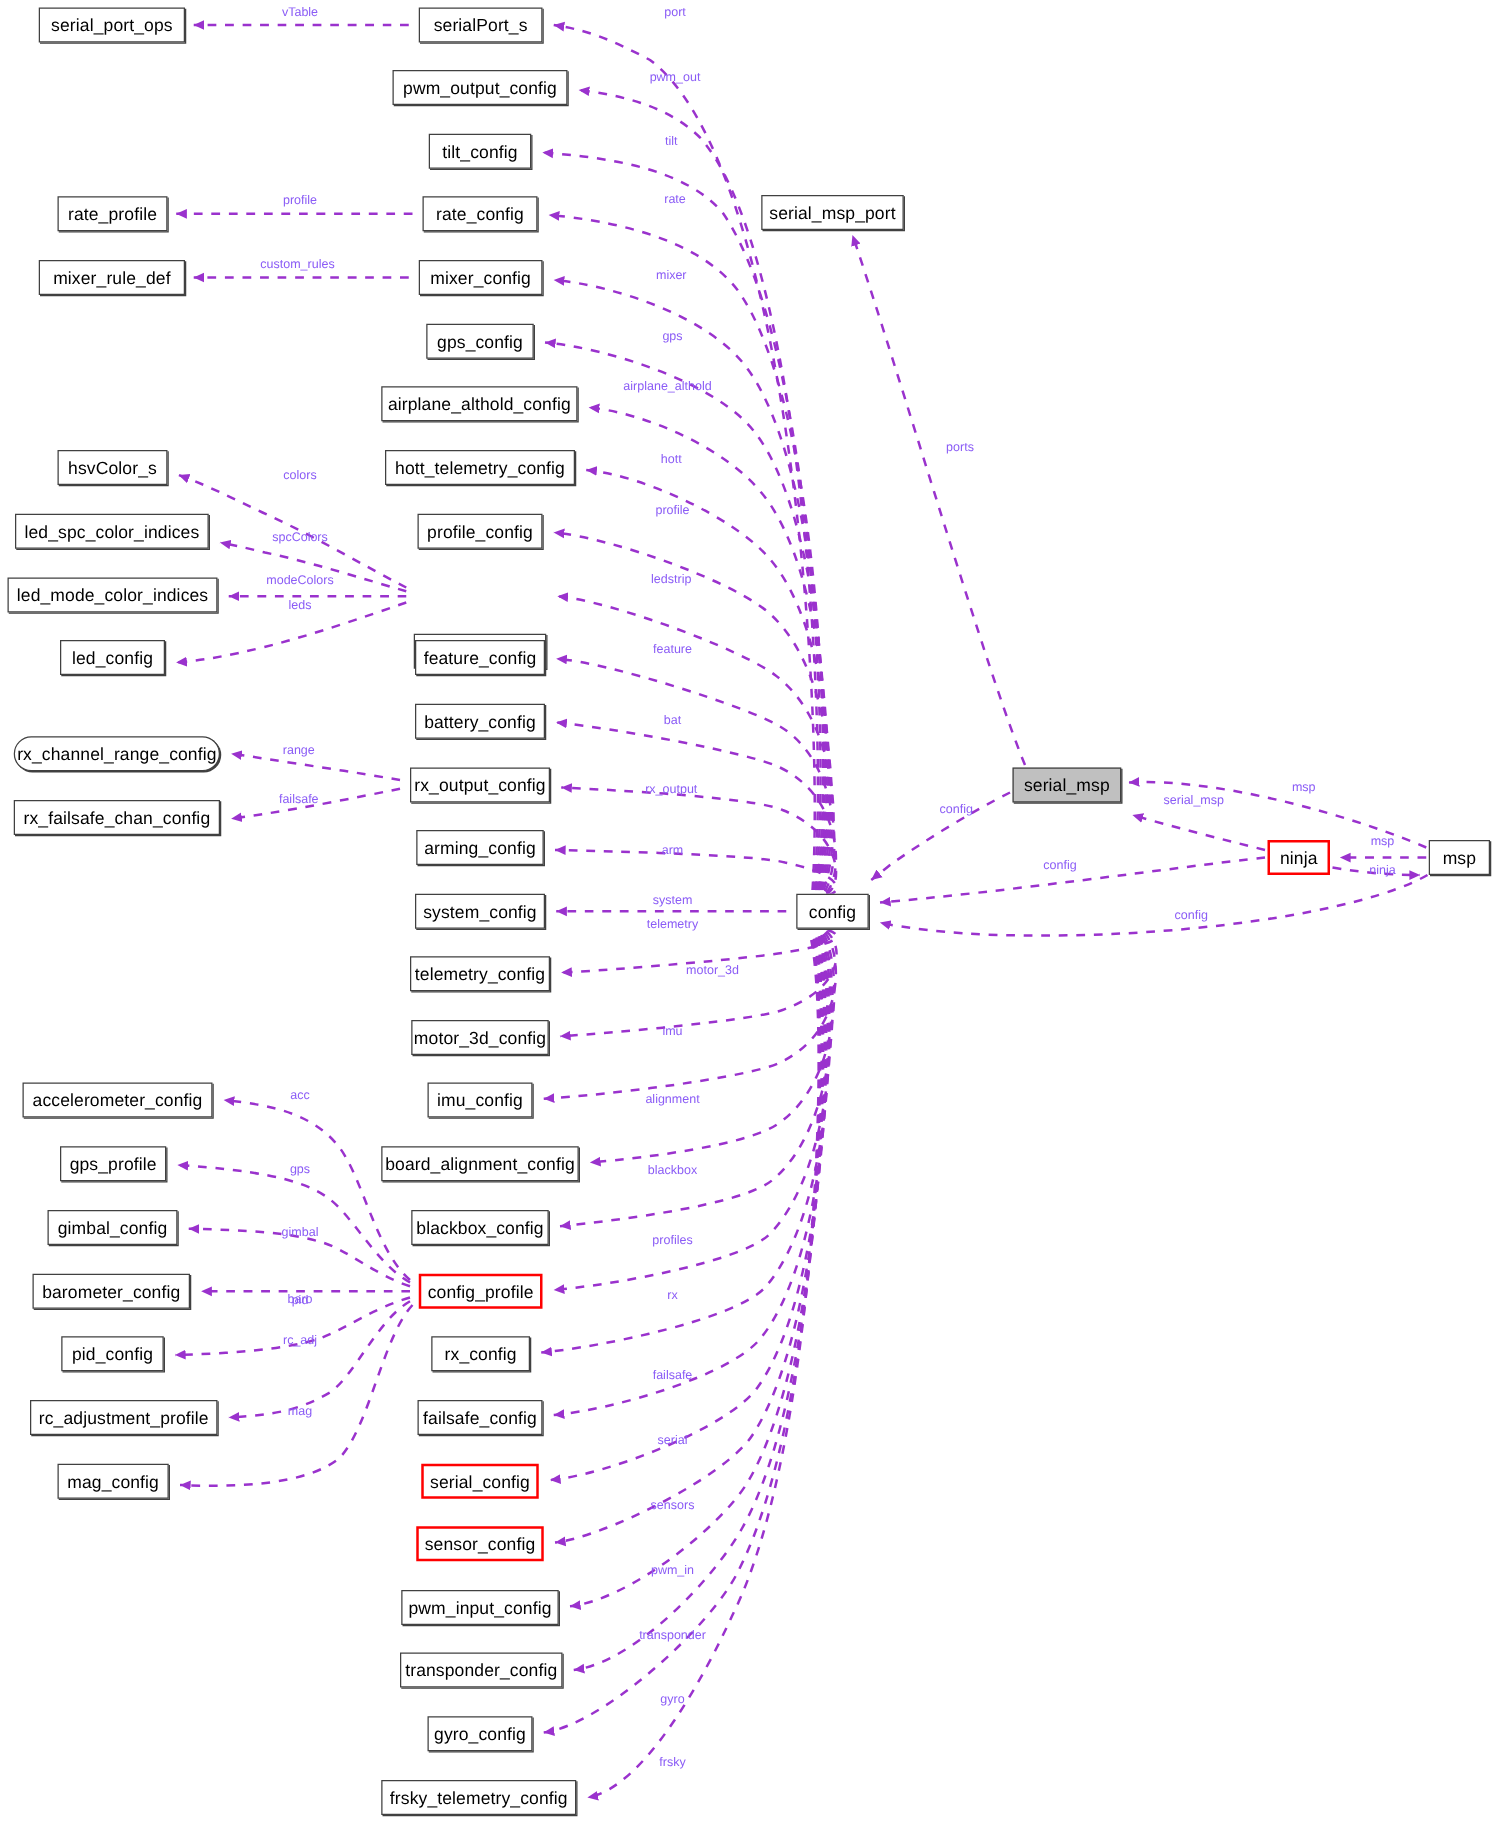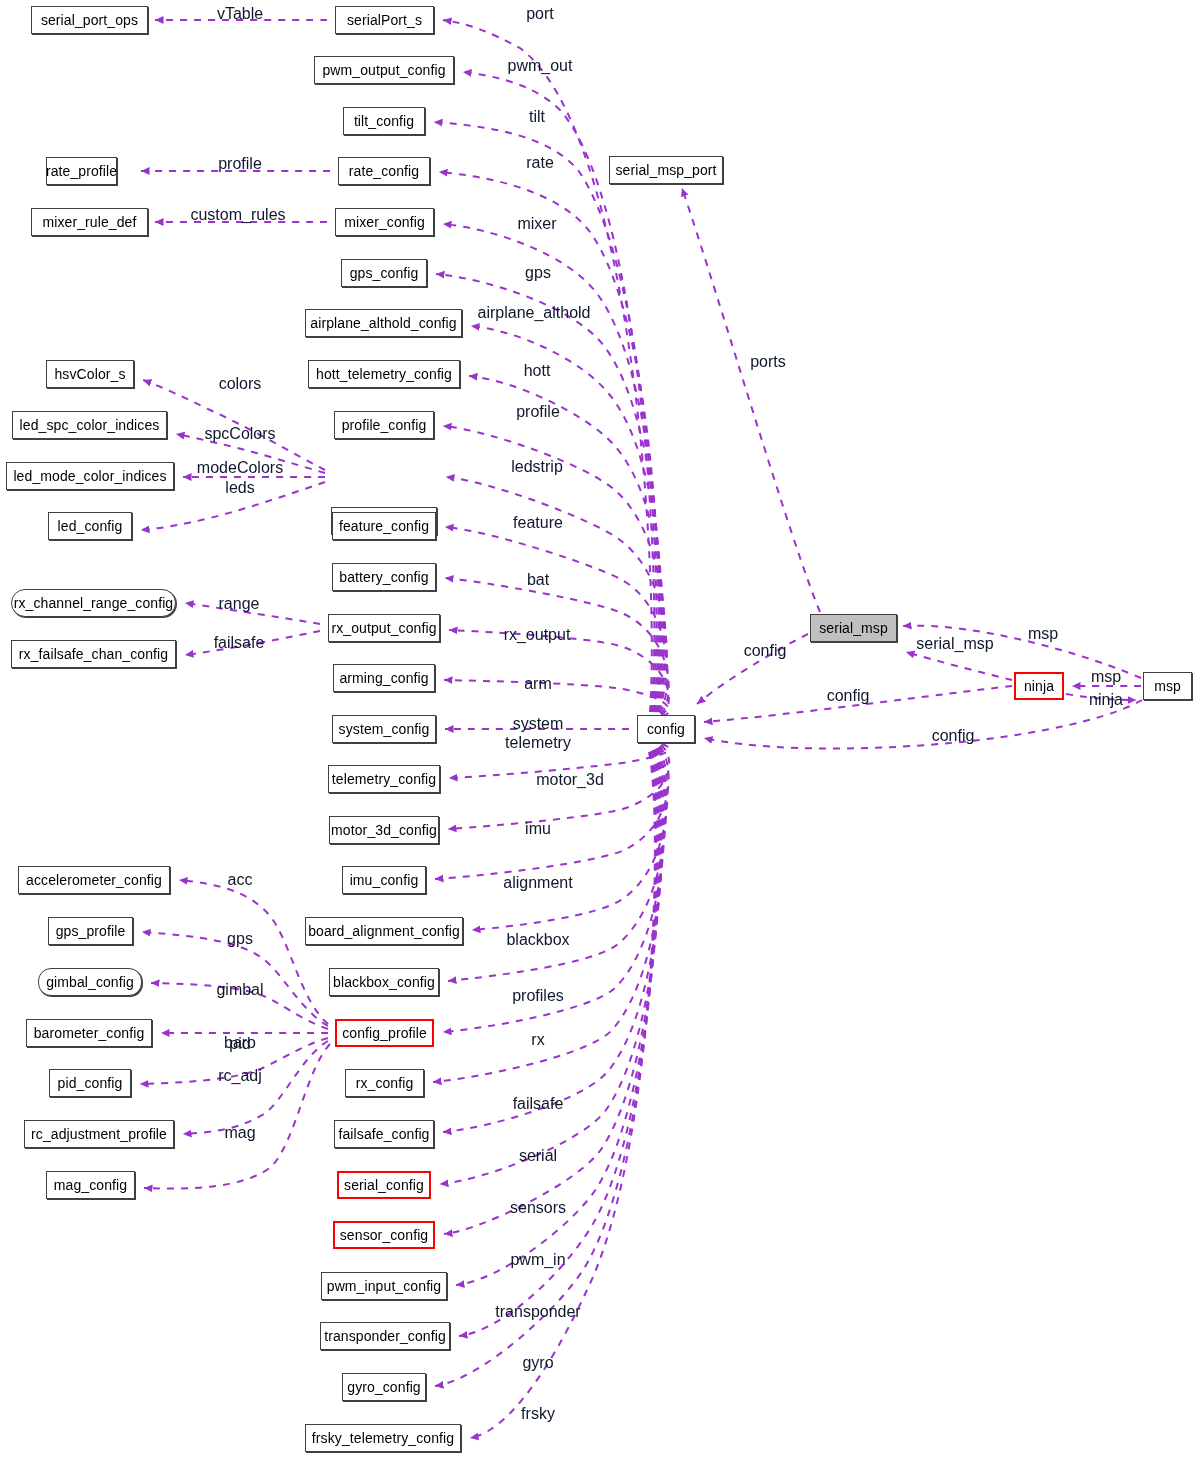--- a/index.html
+++ b/index.html
@@ -42,22 +42,22 @@
   }
   .node.red {
     border: 2px solid #ff0000;
     box-shadow: none;
   }
   .node.current {
     background: #c0c0c0;
   }
   .edge-label {
     position: absolute;
-    font-size: 16px;
-    color: #0f172a;
+    font-size: 10px;
+    color: #8b5cf6;
     white-space: nowrap;
     line-height: 1.05;
     text-align: center;
     transform: translateX(-50%);
     pointer-events: none;
   }
 </style>
 </head>
 <body>
 
@@ -130,21 +130,21 @@
       </div>
       <div class="node" style="left: 335px; top: 6px; width: 99px; height: 28px;">
         <span>serialPort_s</span>
       </div>
       <div class="node" style="left: 314px; top: 56px; width: 140px; height: 28px;">
         <span>pwm_output_config</span>
       </div>
       <div class="node" style="left: 343px; top: 107px; width: 82px; height: 28px;">
         <span>tilt_config</span>
       </div>
-      <div class="node" style="left: 46px; top: 157px; width: 71px; height: 28px;">
+      <div class="node" style="left: 46px; top: 157px; width: 88px; height: 28px;">
         <span>rate_profile</span>
       </div>
       <div class="node" style="left: 338px; top: 157px; width: 92px; height: 28px;">
         <span>rate_config</span>
       </div>
       <div class="node" style="left: 609px; top: 156px; width: 114px; height: 28px;">
         <span>serial_msp_port</span>
       </div>
       <div class="node" style="left: 31px; top: 208px; width: 117px; height: 28px;">
         <span>mixer_rule_def</span>
@@ -223,21 +223,21 @@
       </div>
       <div class="node" style="left: 342px; top: 866px; width: 84px; height: 28px;">
         <span>imu_config</span>
       </div>
       <div class="node" style="left: 48px; top: 917px; width: 85px; height: 28px;">
         <span>gps_profile</span>
       </div>
       <div class="node" style="left: 305px; top: 917px; width: 158px; height: 28px;">
         <span>board_alignment_config</span>
       </div>
-      <div class="node" style="left: 38px; top: 968px; width: 104px; height: 28px; border-radius: 13px;">
+      <div class="node" style="left: 38px; top: 968px; width: 104px; height: 28px;">
         <span>gimbal_config</span>
       </div>
       <div class="node" style="left: 329px; top: 968px; width: 110px; height: 28px;">
         <span>blackbox_config</span>
       </div>
       <div class="node" style="left: 26px; top: 1019px; width: 126px; height: 28px;">
         <span>barometer_config</span>
       </div>
       <div class="node red" style="left: 335px; top: 1019px; width: 99px; height: 28px;">
         <span>config_profile</span>

